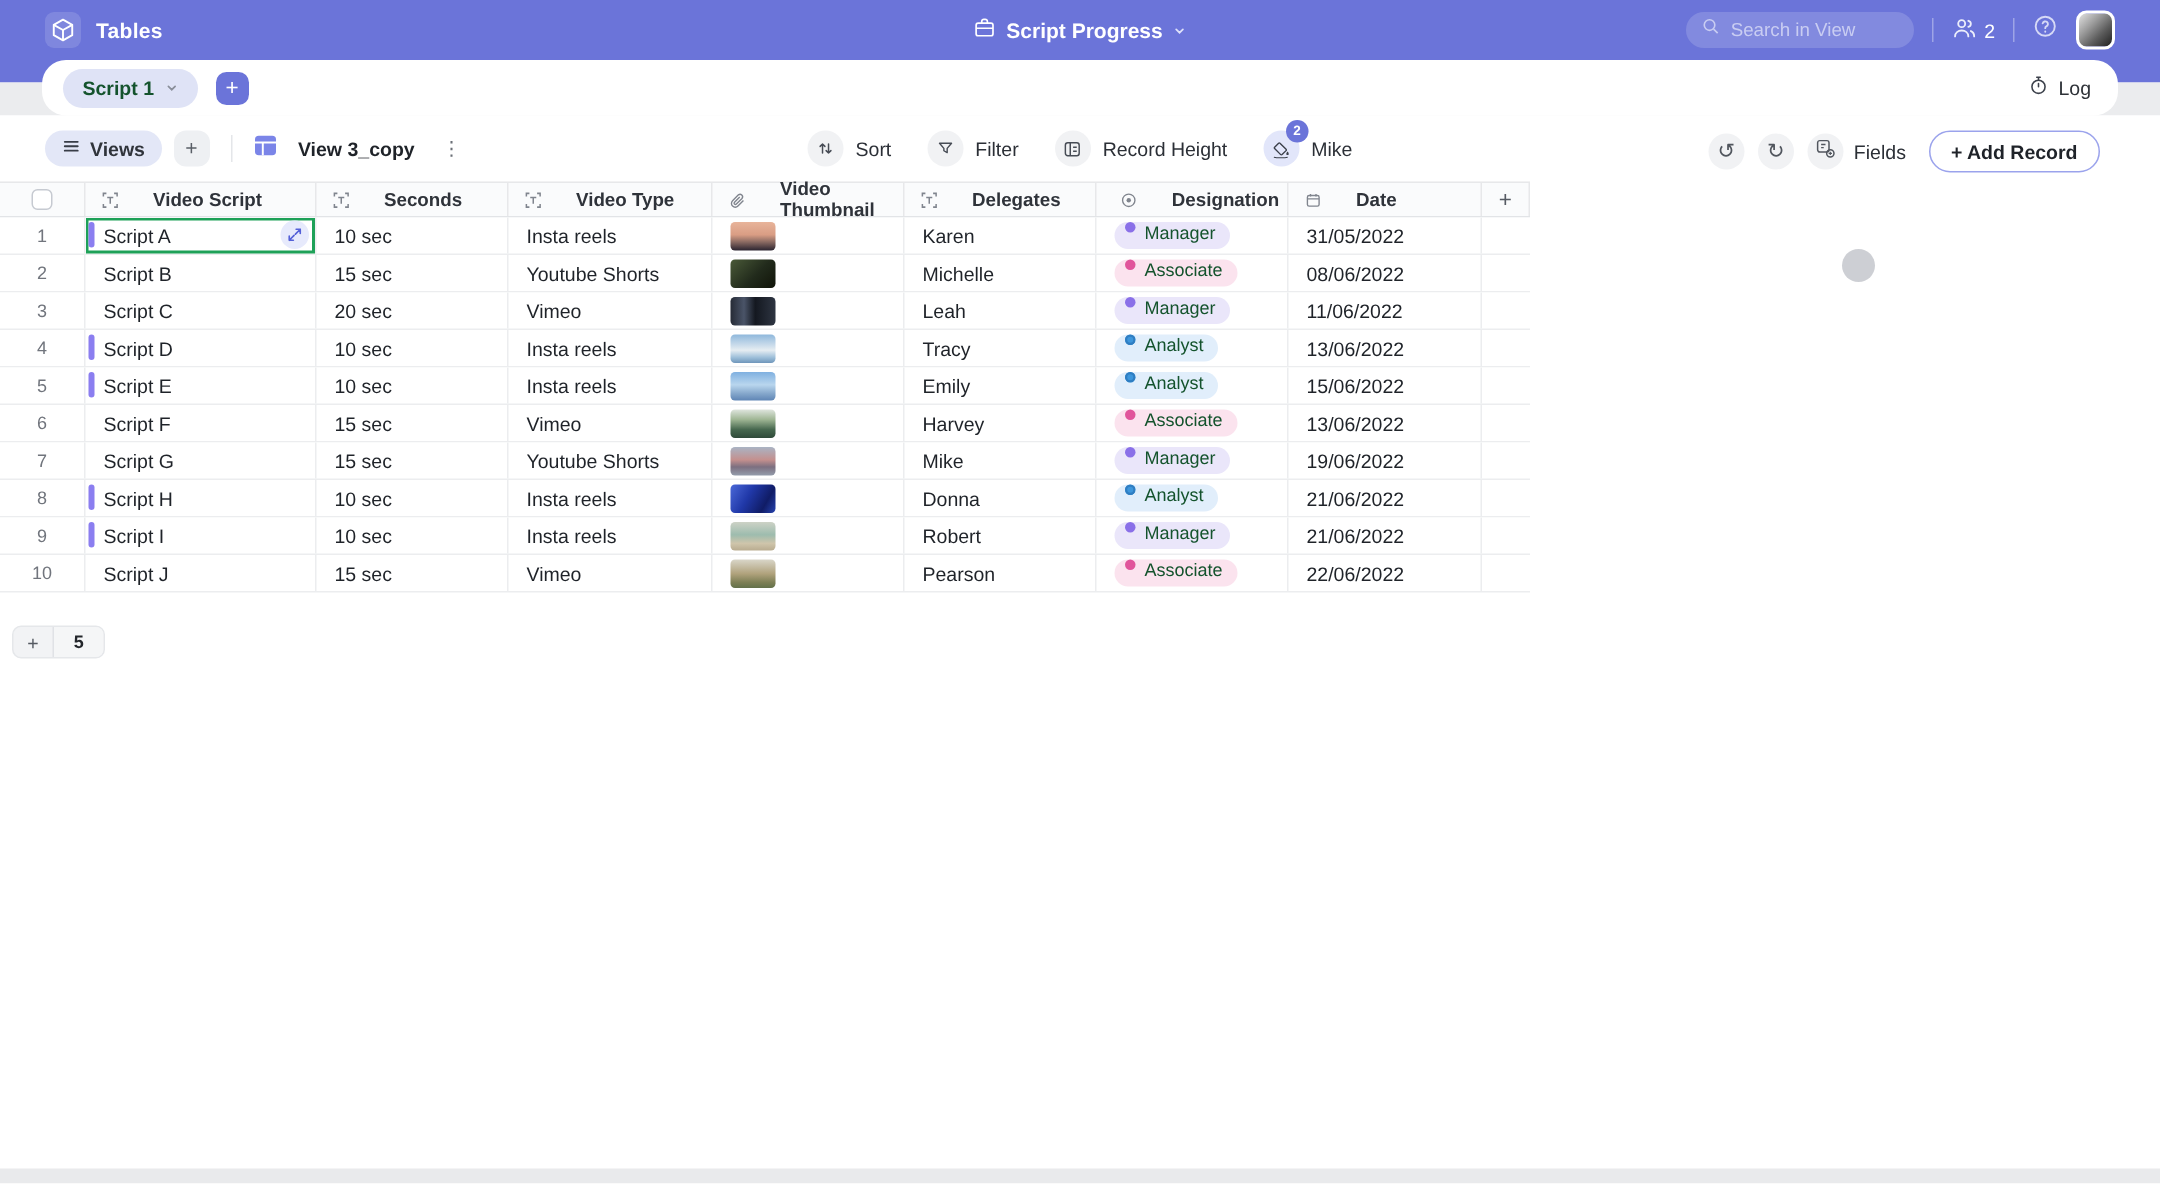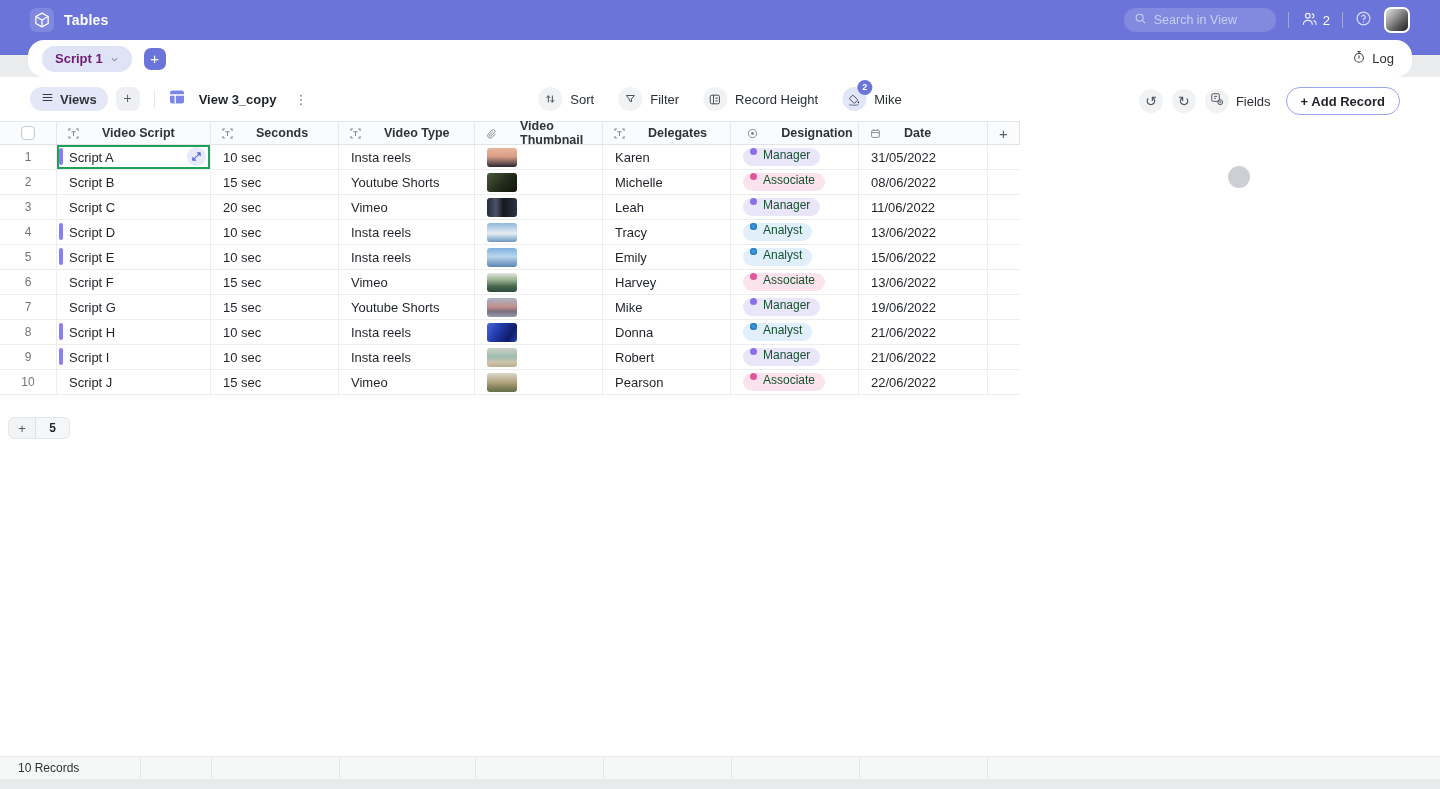--- a/index.html
+++ b/index.html
@@ -16,21 +16,21 @@
   .search-pill{width:152px;height:24px;border-radius:12px;background:rgba(255,255,255,.16);display:flex;align-items:center;gap:7px;padding:0 10px;box-sizing:border-box;}
   .search-ph{color:#c9cdf2;font-size:12.5px;}
   .tb-sep{width:1px;height:16px;background:rgba(255,255,255,.35);}
   .collab{display:flex;align-items:center;gap:5px;color:#fff;font-size:13px;}
   .avatar{width:26px;height:26px;border-radius:7px;border:2px solid #fff;box-sizing:border-box;background:linear-gradient(135deg,#e2e2e2 0%,#9d9d9d 35%,#5c5c5c 65%,#1f1f1f 100%);}
 
   
   .strip-bg{position:absolute;left:0;top:55px;width:1440px;height:22px;background:#ebecee;}
   .tabband{position:absolute;left:28px;top:40px;width:1384px;height:37px;background:#fff;border-radius:16px;display:flex;align-items:center;padding:0 14px;box-sizing:border-box;}
   .tab-active{height:26px;border-radius:13px;background:#dfe3f6;display:flex;align-items:center;gap:7px;padding:0 13px;cursor:default;}
-  .tab-active .tlabel{font-size:13px;font-weight:bold;color:#701a75;}
+  .tab-active .tlabel{font-size:13px;font-weight:bold;color:#14532d;}
   .add-table{width:22px;height:22px;margin-left:12px;border-radius:7px;background:#6b74d9;color:#fff;font-size:15px;line-height:21px;text-align:center;}
   .log-btn{margin-left:auto;display:flex;align-items:center;gap:6px;font-size:13px;color:#2e3238;padding-right:4px;}
 
   
   .toolbar{position:absolute;left:0;top:77px;width:1440px;height:44px;background:#fff;}
   .tool-left{position:absolute;left:30px;top:10px;display:flex;align-items:center;gap:8px;}
   .views-btn{height:24px;border-radius:12px;background:#e3e7f7;display:flex;align-items:center;gap:6px;padding:0 11px;}
   .views-btn span{font-size:13px;font-weight:bold;color:#30343b;}
   .sq-btn{width:24px;height:24px;border-radius:8px;background:#eef0f3;color:#5a5f67;font-size:14px;line-height:23px;text-align:center;}
   .vline{width:1px;height:18px;background:#e4e6e9;margin:0 6px;}
@@ -101,20 +101,34 @@
   <div class="topbar">
     <div class="brand">
       <span class="logo-box">
         <svg width="18" height="18" viewBox="0 0 24 24" fill="none" stroke="#fff" stroke-width="1.7" stroke-linejoin="round">
             <path d="M12 2.8 L20.2 7.4 V16.6 L12 21.2 L3.8 16.6 V7.4 Z"></path>
             <path d="M12 12 L20.2 7.4 M12 12 L3.8 7.4 M12 12 V21.2"></path>
           </svg>
       </span>
       <span class="brand-name">Tables</span>
     </div>
+    <div class="doc-title">
+      <span>
+        <svg width="15" height="15" viewBox="0 0 24 24" fill="none" stroke="#fff" stroke-width="1.8">
+            <rect x="3" y="7" width="18" height="13.5" rx="2.2"></rect>
+            <path d="M9 7 V5.2 A2.2 2.2 0 0 1 11.2 3 h1.6 A2.2 2.2 0 0 1 15 5.2 V7 M3 12.5 h18"></path>
+          </svg>
+      </span>
+      <span>Script Progress</span>
+      <span>
+        <svg width="9" height="9" viewBox="0 0 24 24" fill="none" stroke="#dfe2fa" stroke-width="3" stroke-linecap="round">
+            <path d="M6 9.5 L12 15.5 L18 9.5"></path>
+          </svg>
+      </span>
+    </div>
     <div class="topbar-right">
       <div class="search-pill">
         <span>
           <svg width="13" height="13" viewBox="0 0 24 24" fill="none" stroke="#c9cdf2" stroke-width="2">
               <circle cx="10.5" cy="10.5" r="6.5"></circle>
               <path d="M15.5 15.5 L20.5 20.5"></path>
             </svg>
         </span>
         <span class="search-ph">Search in View</span>
       </div>
@@ -516,28 +530,15 @@
         </div>
       </div>
     <div class="add5">
       <div class="seg1">+</div>
       <div class="seg2">5</div>
     </div>
   </div>
 
   <div class="cursor-dot"></div>
 
-  <div class="footer">
-    <span class="rec-count">10 Records</span>
-    <div id="footer-divs">
-        <div class="fdiv" style="left: 140px;"></div>
-        <div class="fdiv" style="left: 211px;"></div>
-        <div class="fdiv" style="left: 339px;"></div>
-        <div class="fdiv" style="left: 475px;"></div>
-        <div class="fdiv" style="left: 603px;"></div>
-        <div class="fdiv" style="left: 731px;"></div>
-        <div class="fdiv" style="left: 859px;"></div>
-        <div class="fdiv" style="left: 987px;"></div>
-      </div>
-  </div>
   <div class="bottomstrip"></div>
 
 </div>
 
 </body></html>

